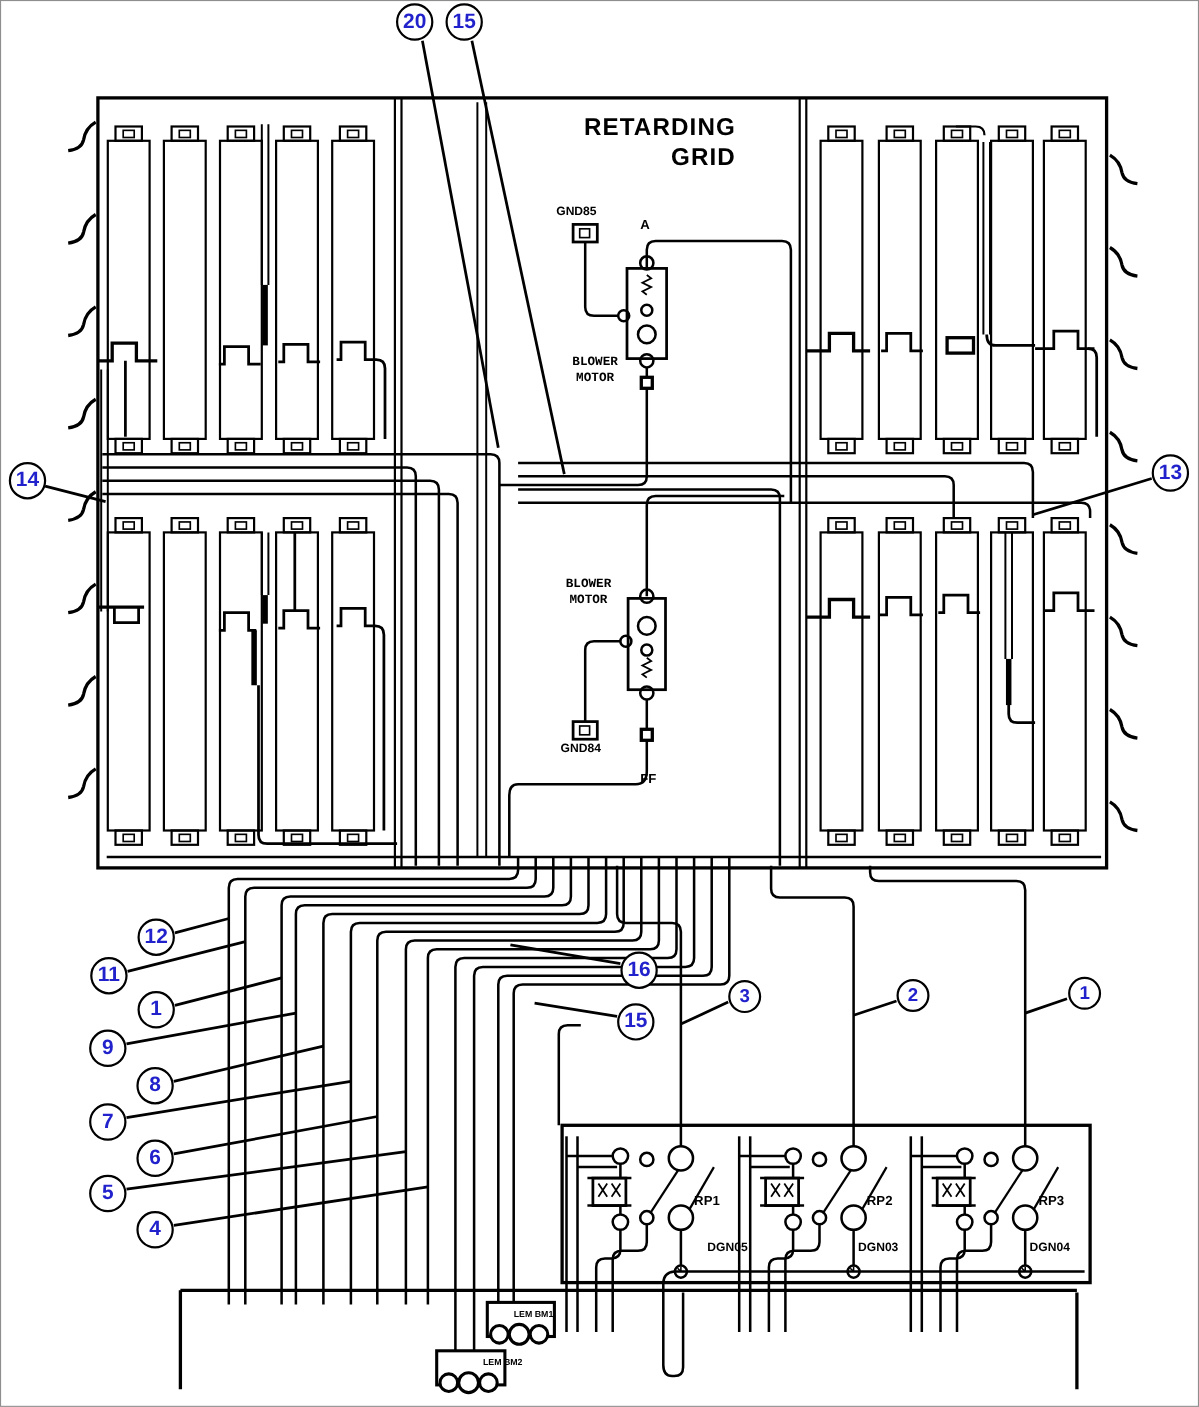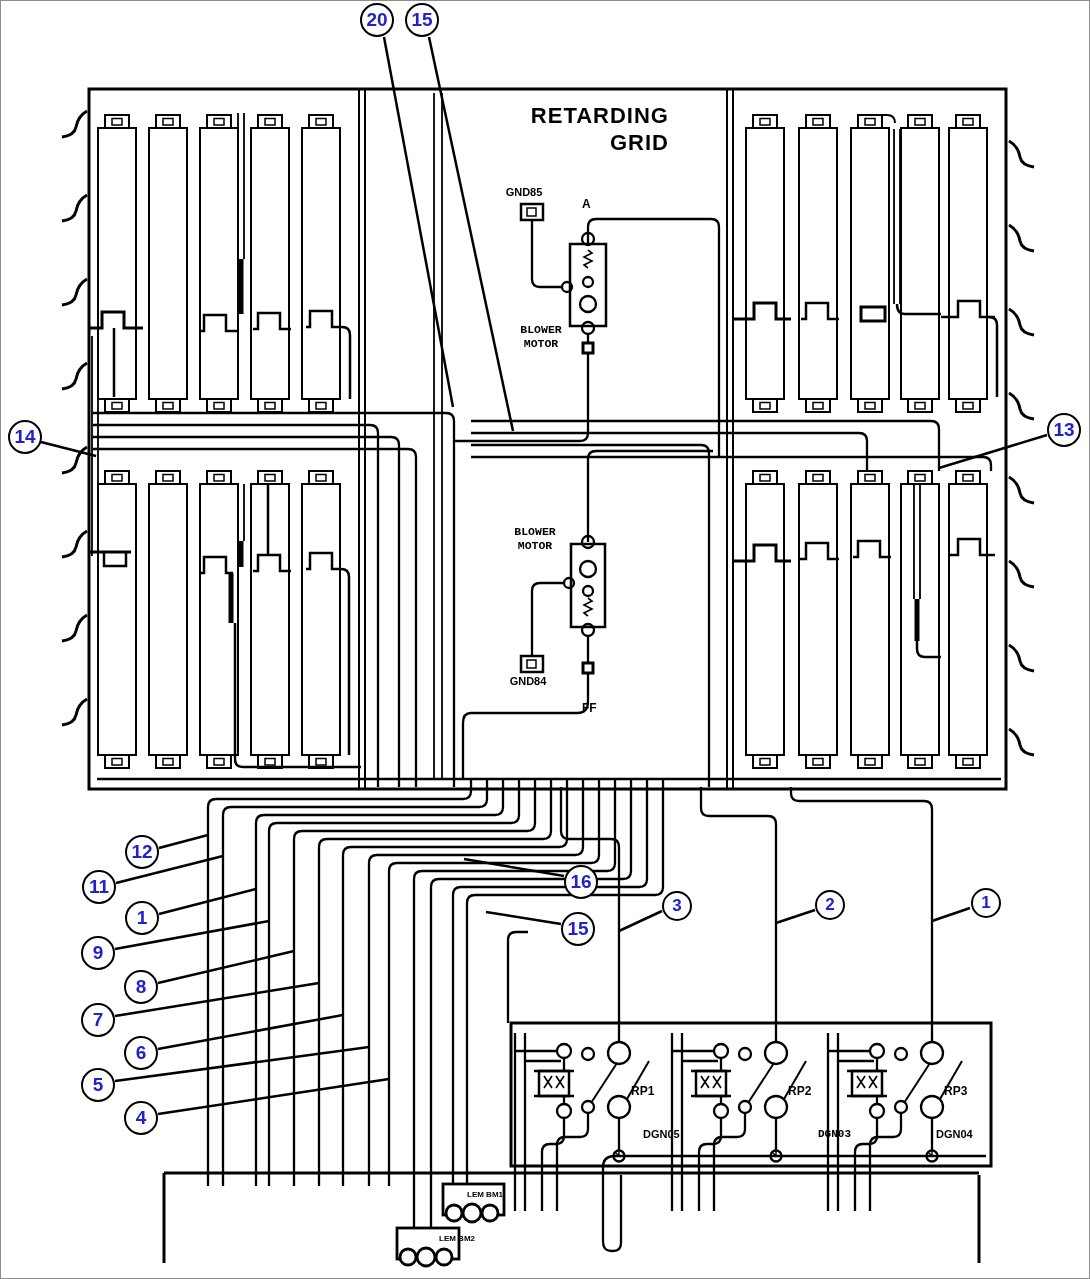--- a/index.html
+++ b/index.html
@@ -304,21 +304,21 @@
   <div>BLOWER</div>
   <div>MOTOR</div>
 </div>
 <div class="lbl sm" style="left:495px;top:674px;width:64px;text-align:center;">GND84</div>
 <div class="lbl xs" style="left:581px;top:700px;">FF</div>
 
 <div class="lbl xs" style="left:630px;top:1083px;">RP1</div>
 <div class="lbl xs" style="left:787px;top:1083px;">RP2</div>
 <div class="lbl xs" style="left:943px;top:1083px;">RP3</div>
 <div class="lbl sm" style="left:622px;top:1127px;padding-left:20px;">DGN05</div>
-<div class="lbl sm" style="left:817px;top:1127px;font-family:Liberation Mono, monospace;">DGN03</div>
+<div class="lbl sm" style="left:779px;top:1127px;">DGN03</div>
 <div class="lbl sm" style="left:935px;top:1127px;">DGN04</div>
 
 <div class="lbl tiny" style="left:444px;top:1189px;width:58px;">LEM BM1</div>
 <div class="lbl tiny" style="left:396px;top:1233px;width:78px;">LEM BM2</div>
 
 <div class="balloon" style="left:359px;top:2px;">20</div>
 <div class="balloon" style="left:404px;top:2px;">15</div>
 <div class="balloon" style="left:7px;top:419px;">14</div>
 <div class="balloon" style="left:1046px;top:412px;">13</div>
 <div class="balloon" style="left:124px;top:834px;">12</div>

